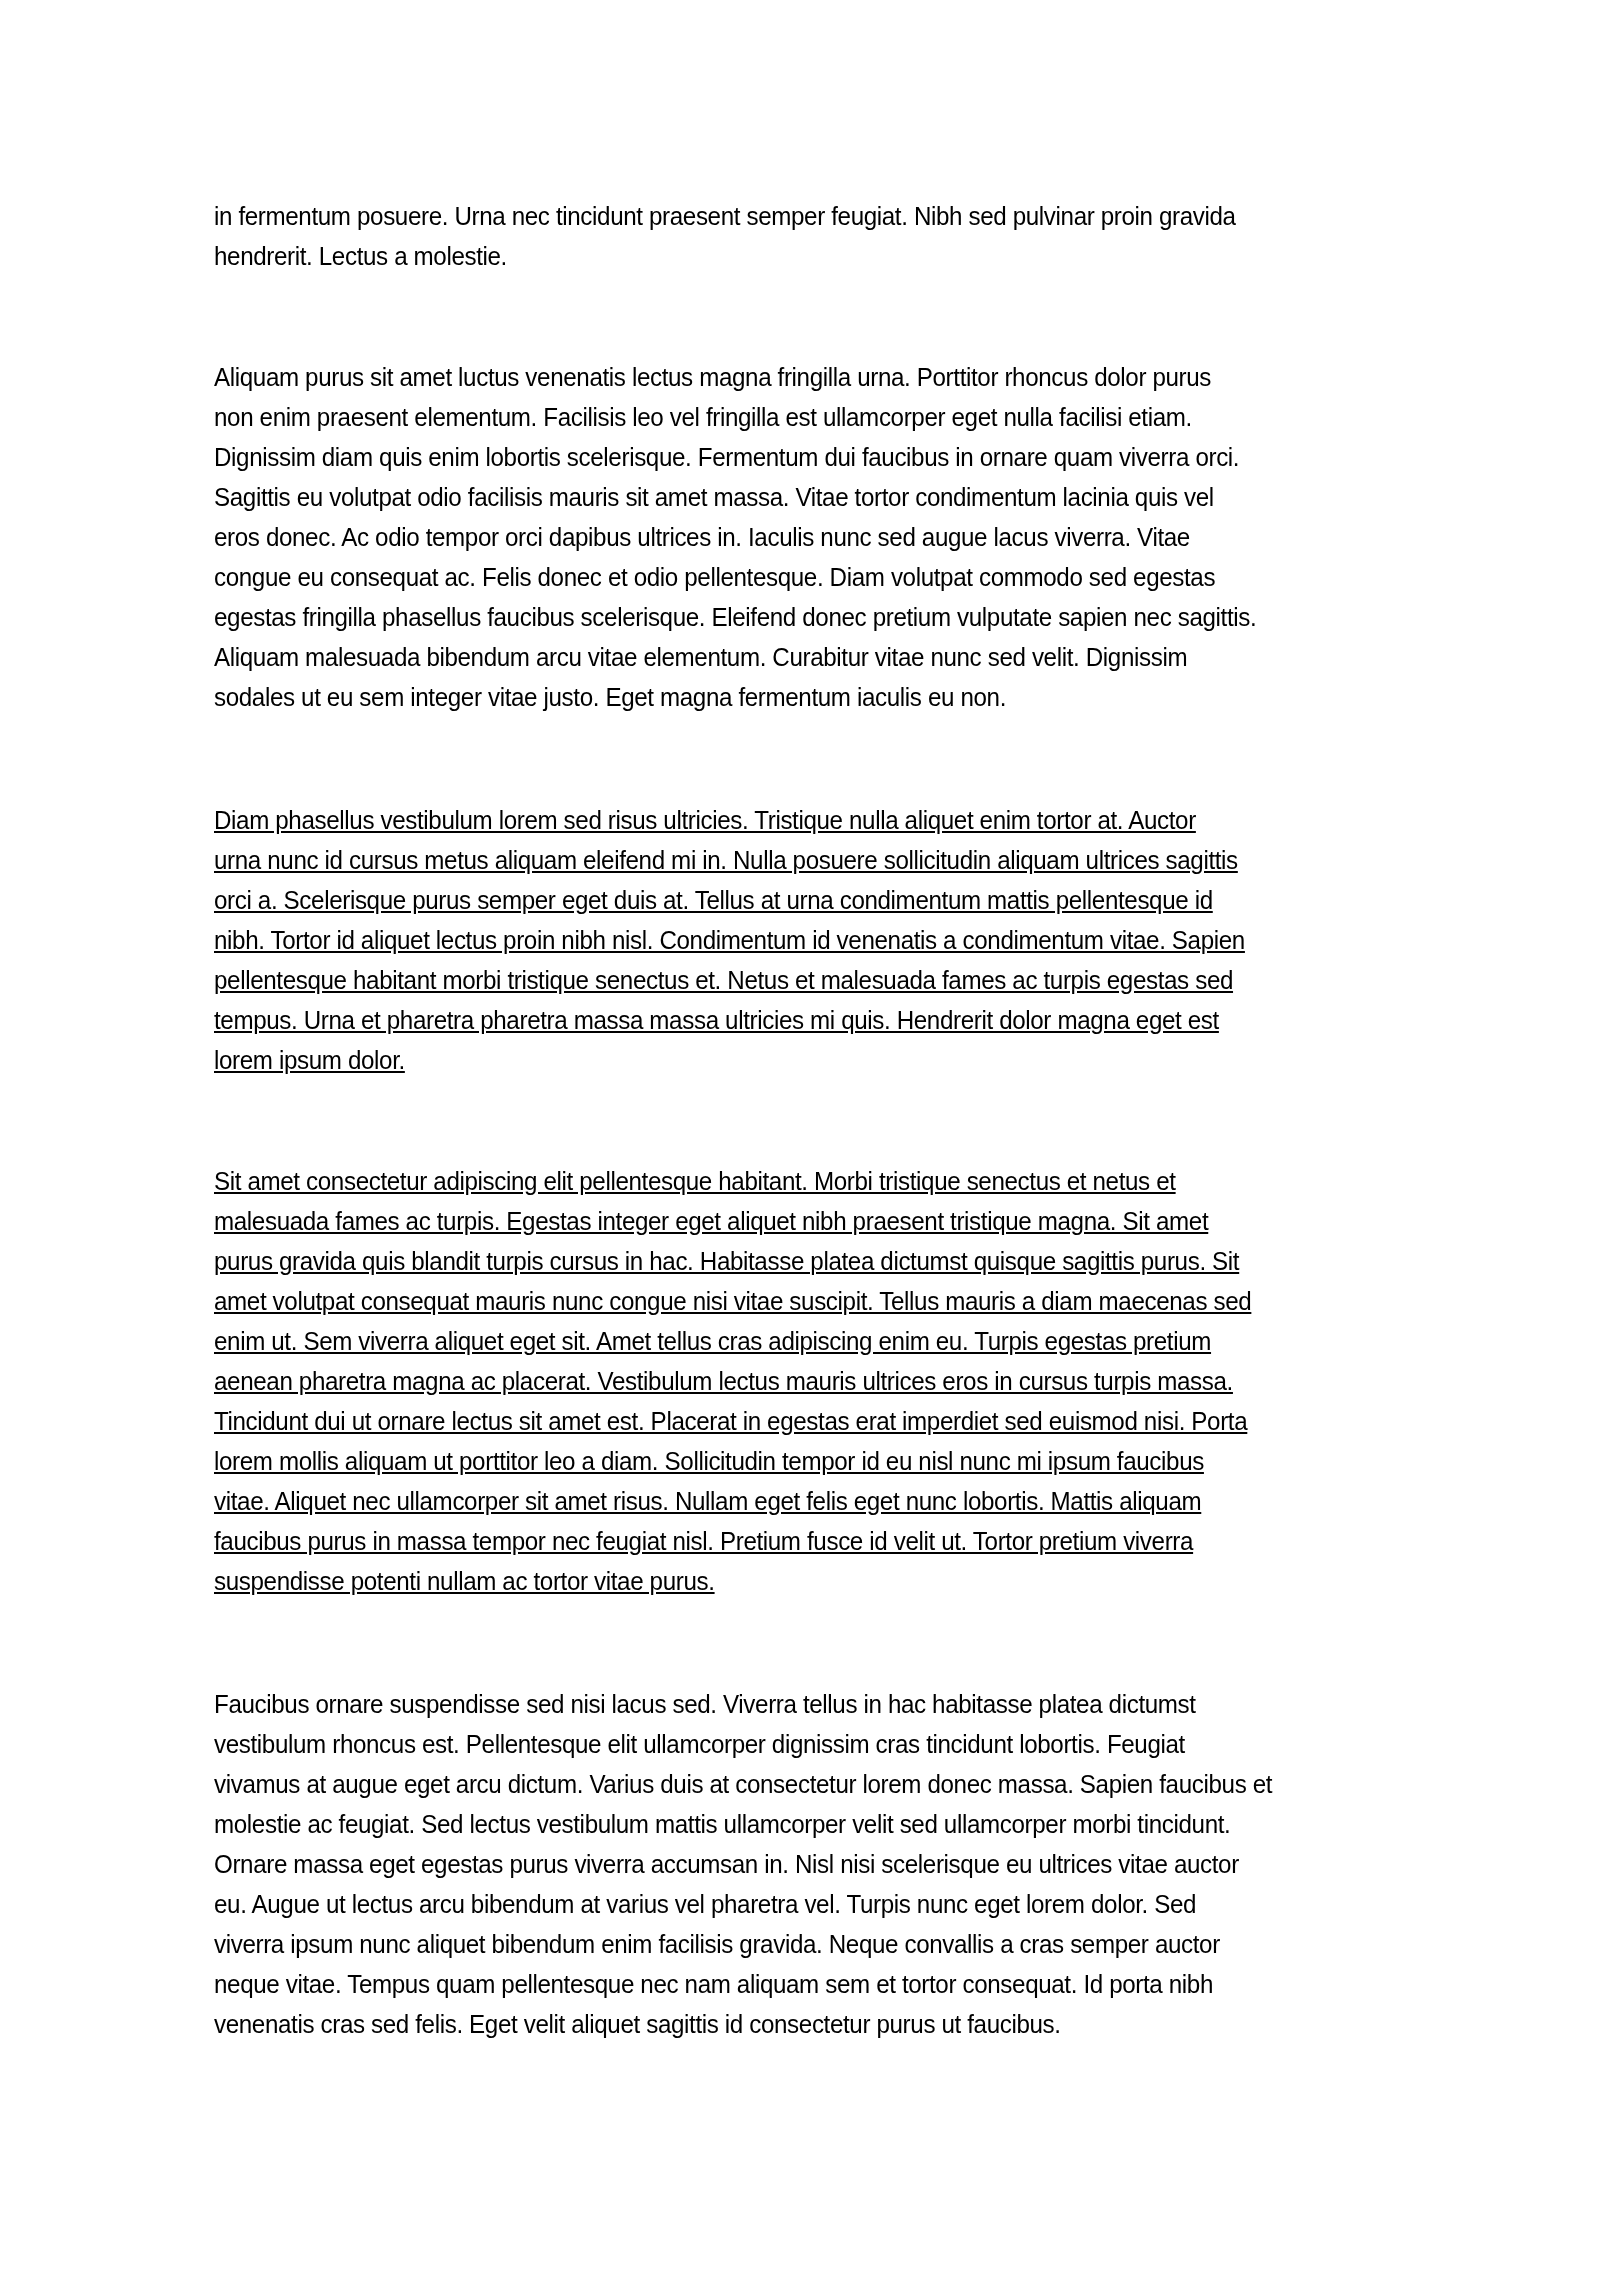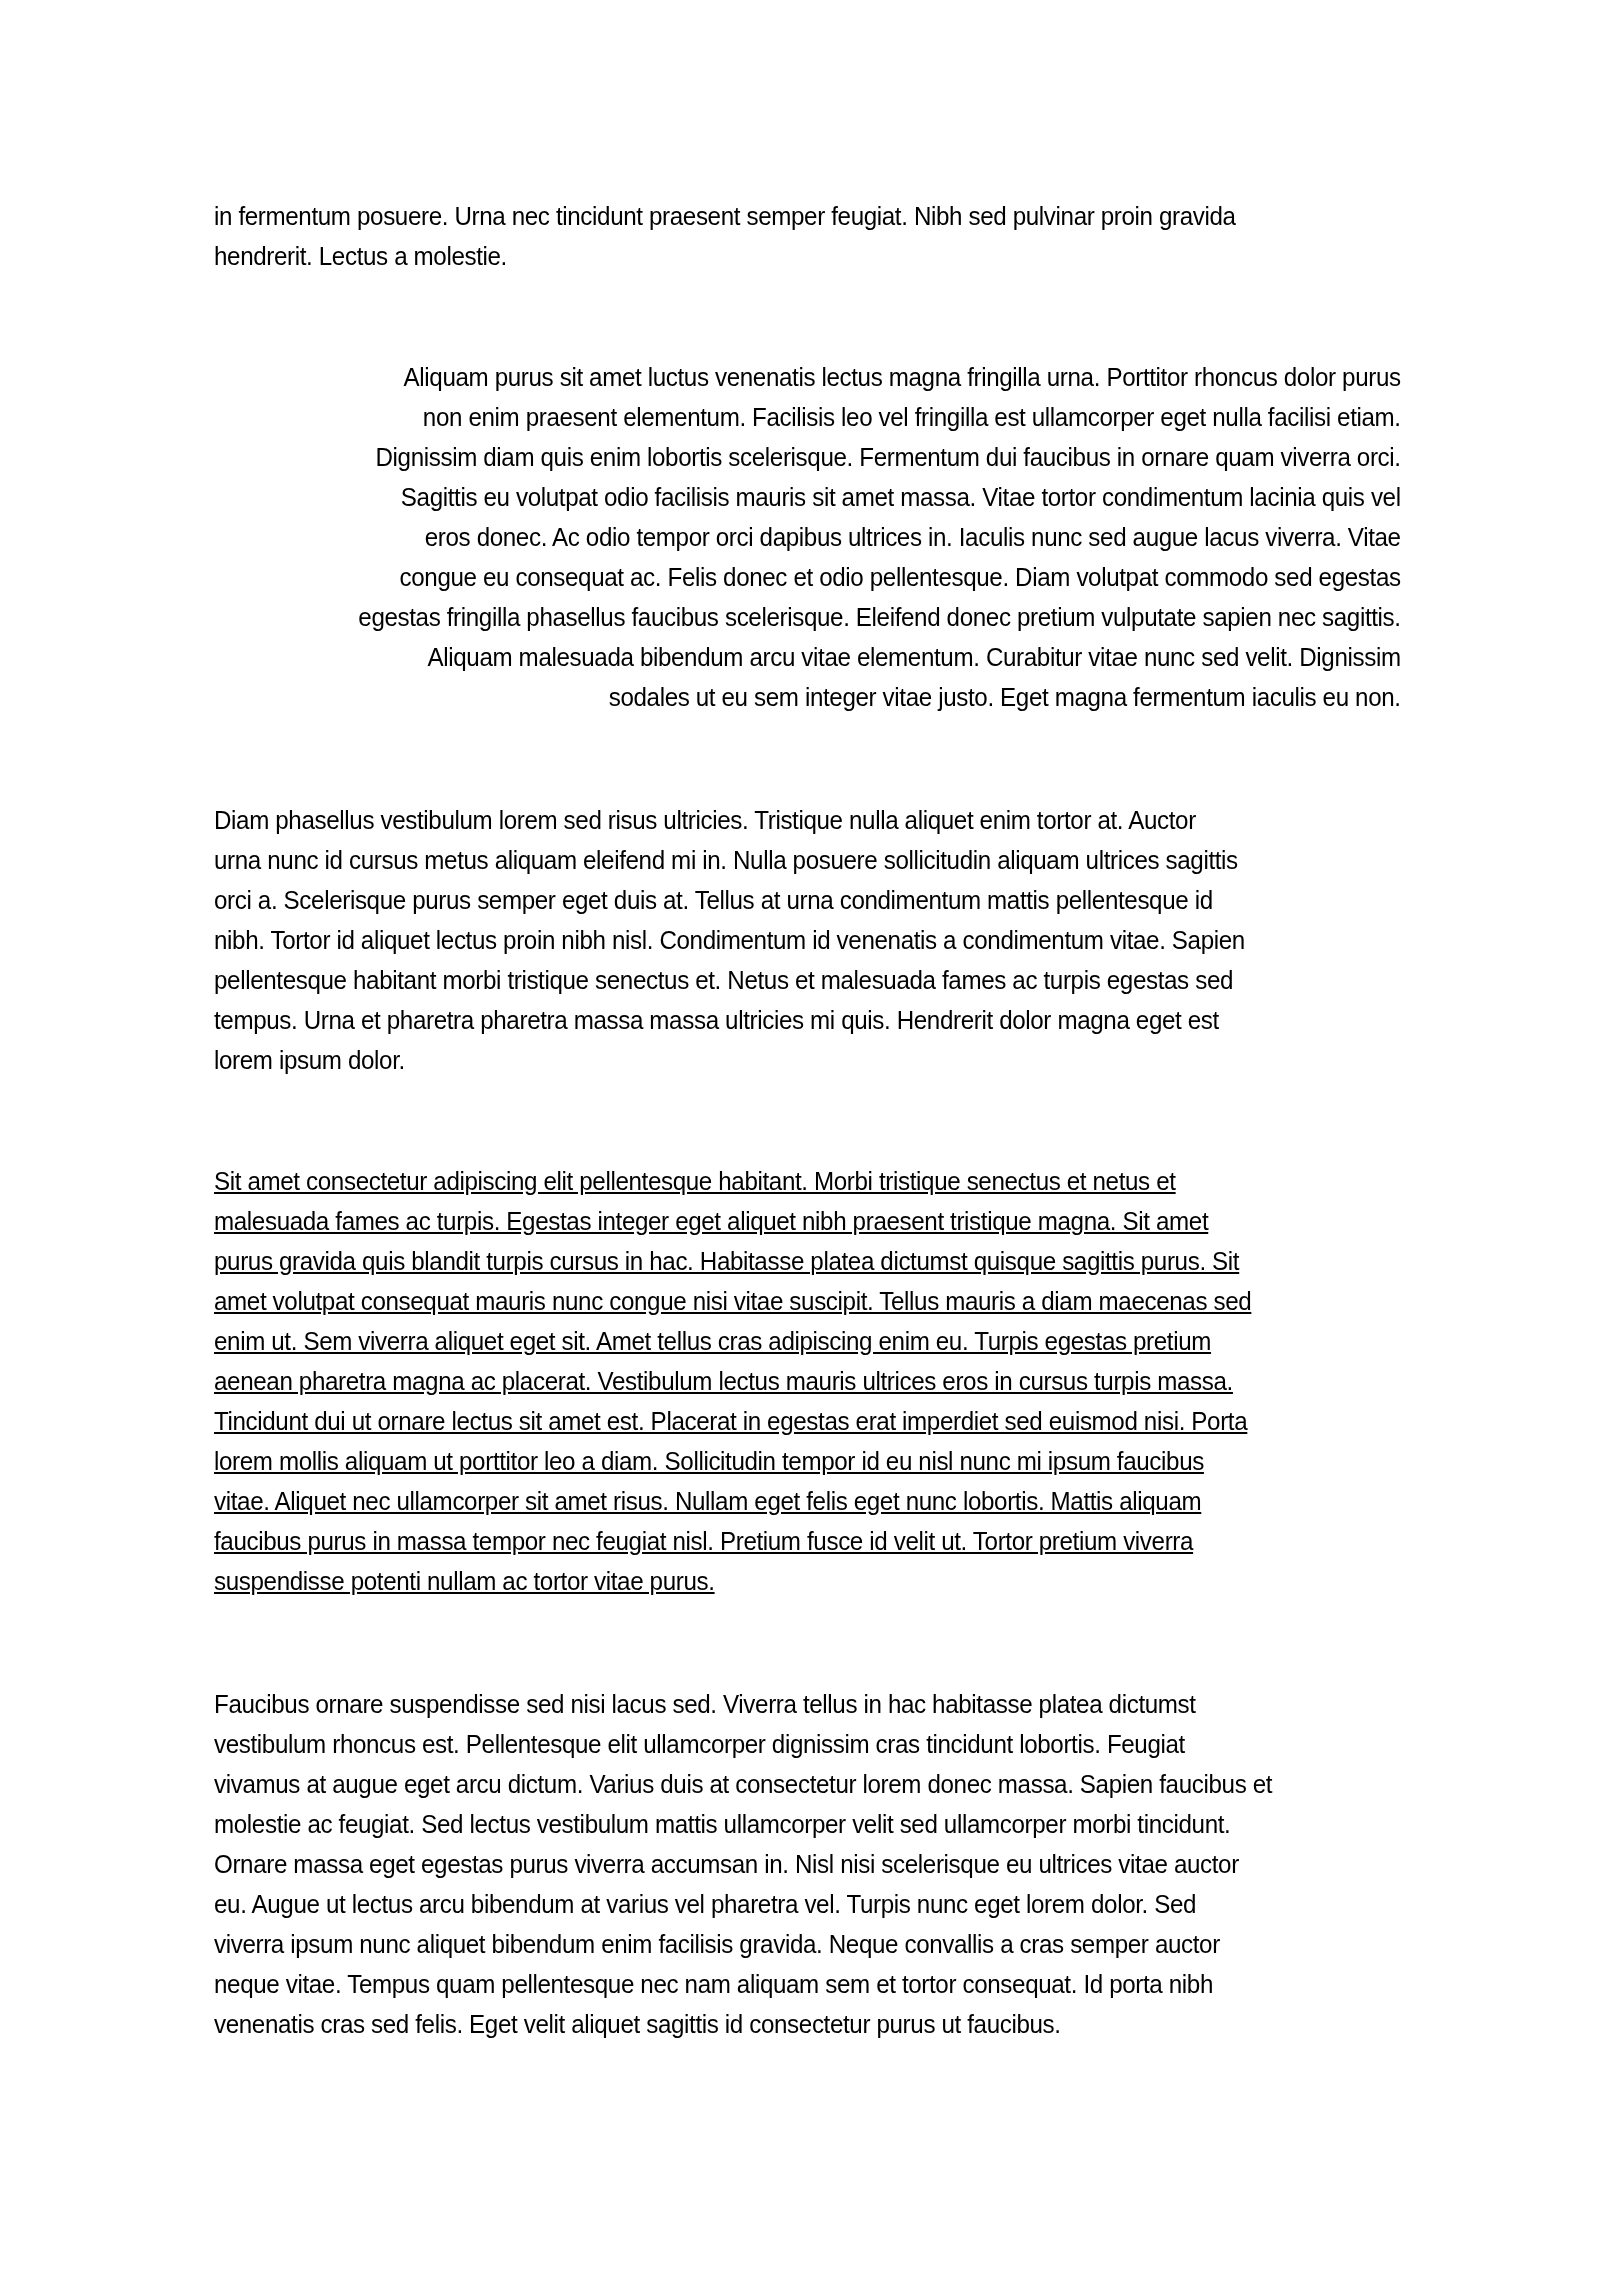--- a/index.html
+++ b/index.html
@@ -12,22 +12,22 @@
       line-height: 40px;
       font-family: "Liberation Sans", sans-serif;
       font-size: 26px;
       color: #000000;
       white-space: nowrap;
       letter-spacing: -0.4px;
       transform-origin: left center;
       transform: scaleX(0.93);
     }
     #p1 { top: 196px; }
-    #p2 { top: 357px; text-align: right; }
-    #p3 { top: 800px; }
+    #p2 { top: 357px; }
+    #p3 { top: 800px; text-decoration: underline; }
     #p4 { top: 1161px; text-decoration: underline; }
     #p5 { top: 1684px; }
   </style>
 </head>
 <body>
 
 <div class="page">
   <div class="para" id="p1">
       <span class="line">in fermentum posuere. Urna nec tincidunt praesent semper feugiat. Nibh sed pulvinar proin gravida</span>
       <span class="line">hendrerit. Lectus a molestie.</span>

